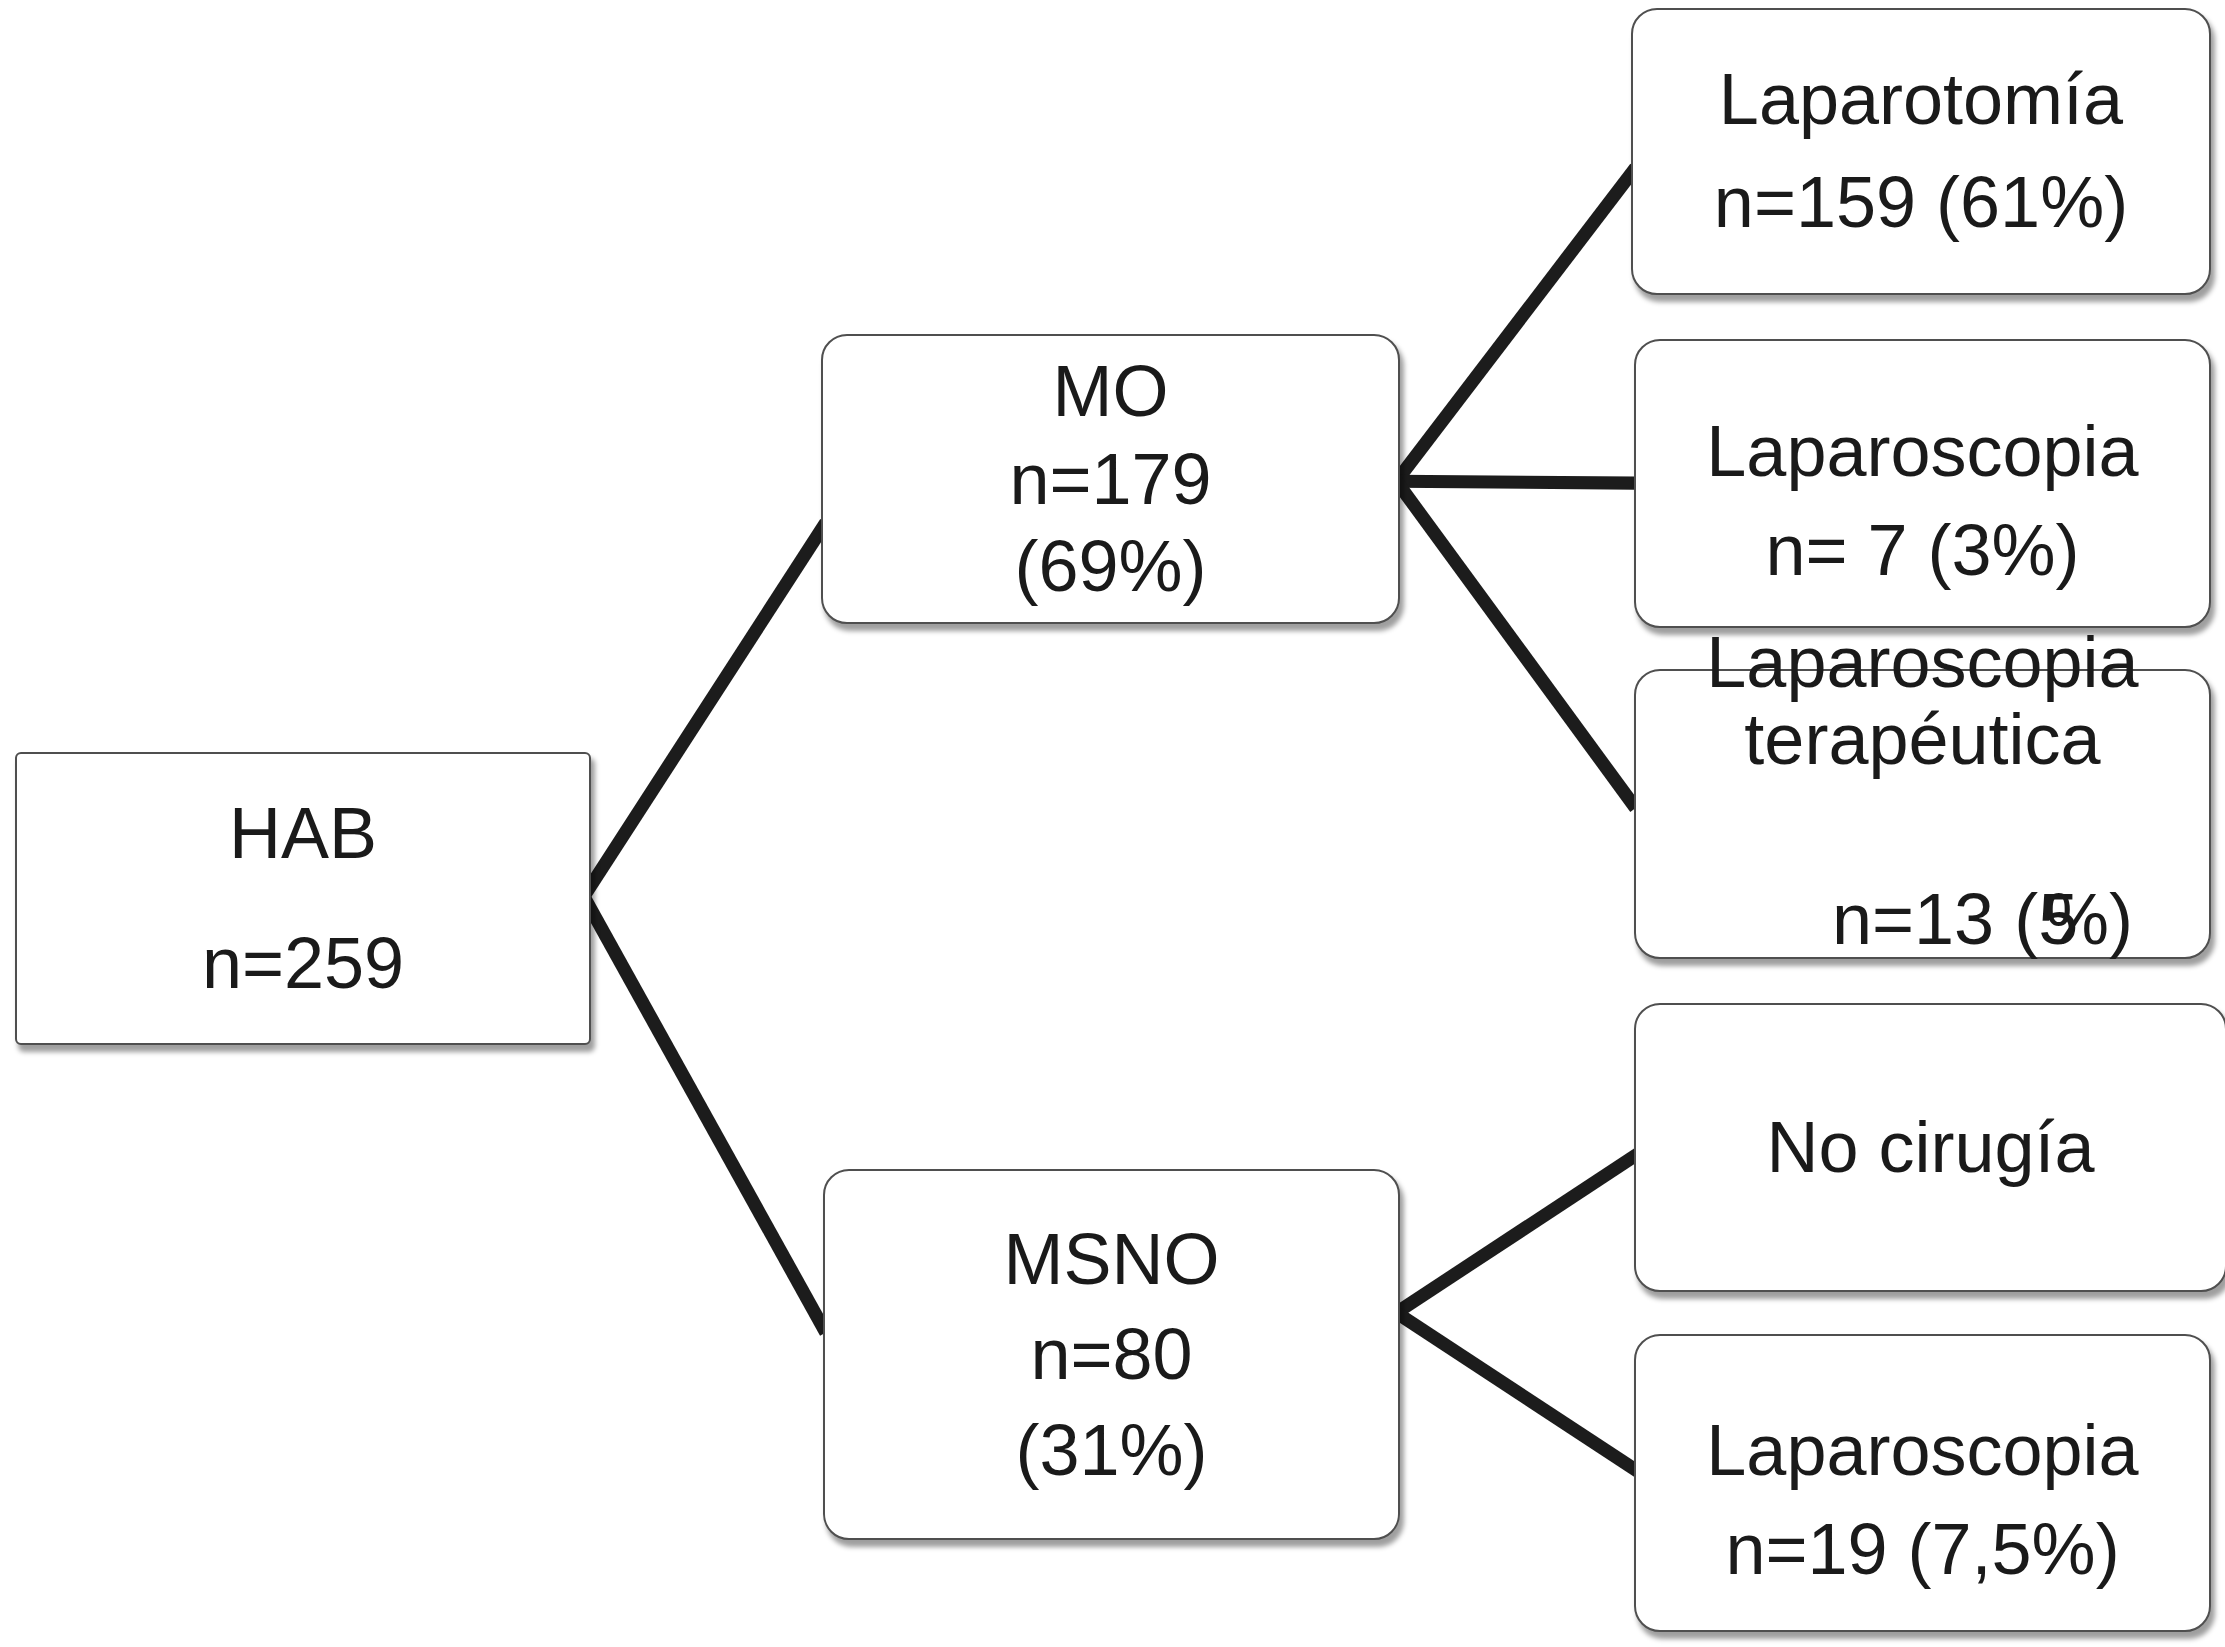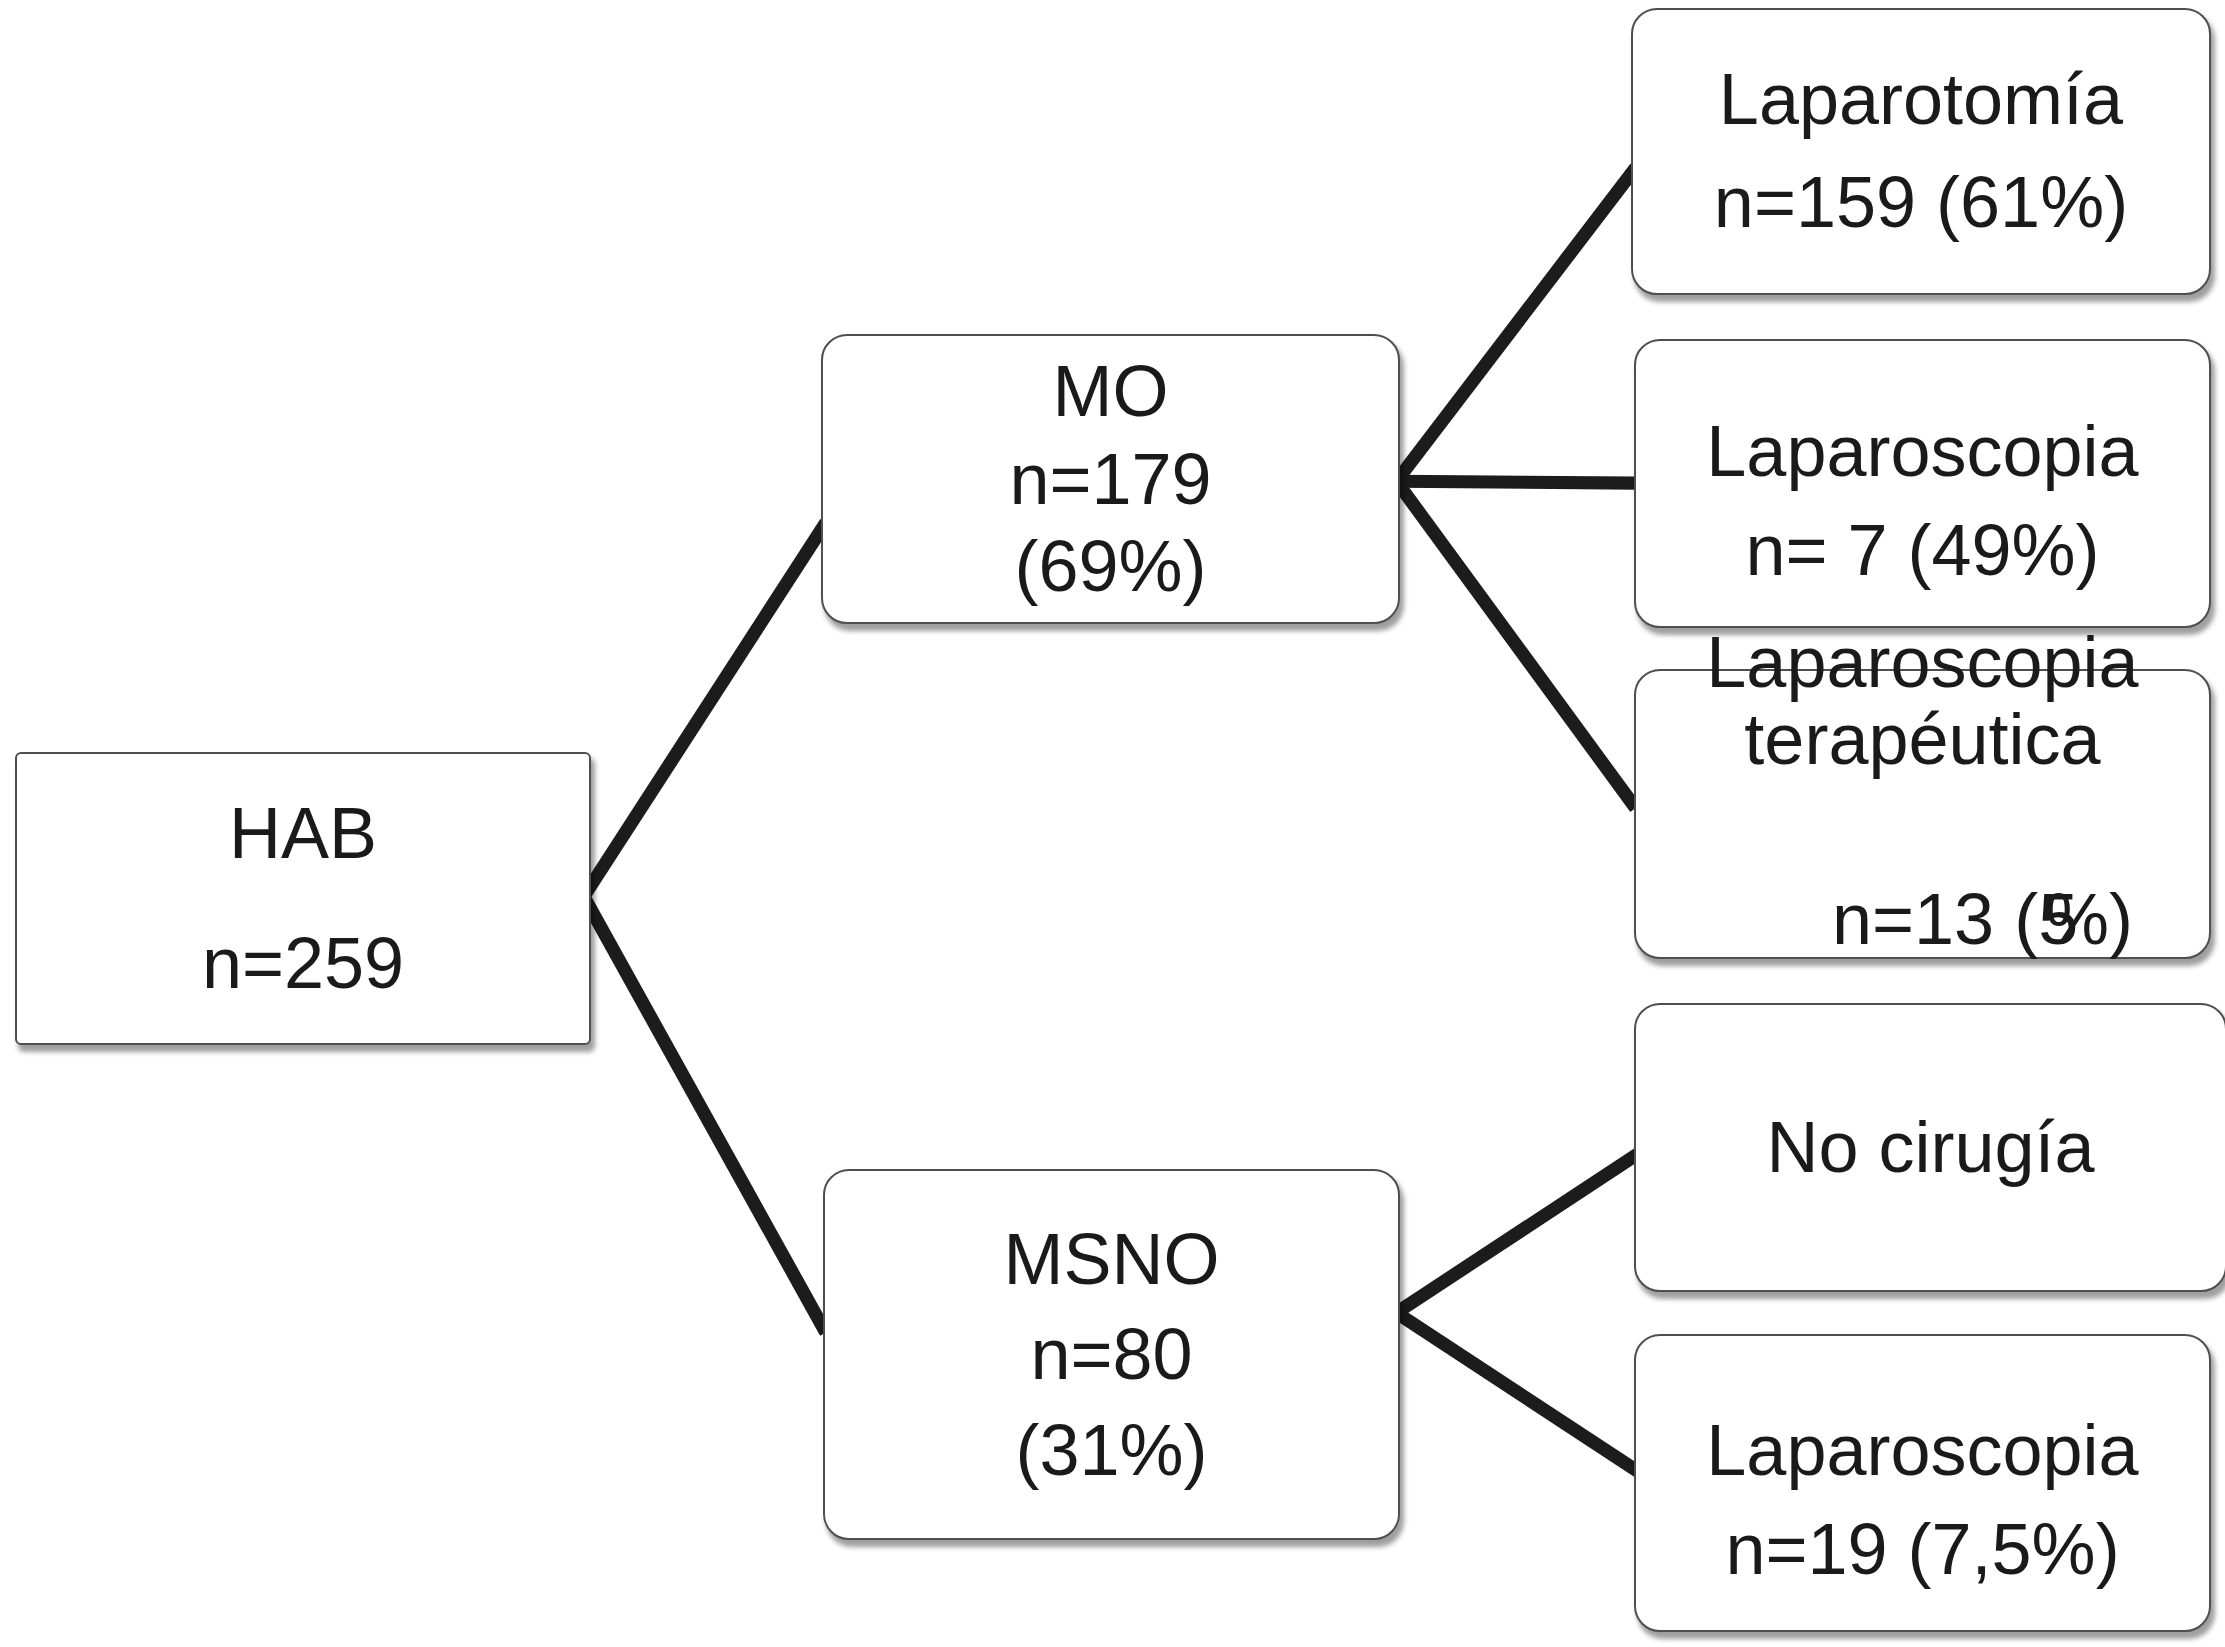--- a/index.html
+++ b/index.html
@@ -92,21 +92,21 @@
 
   <div class="node" id="node-laparotomia">
     <div class="txt">Laparotomía</div>
     <div class="txt">n=159 (61%)</div>
   </div>
 
   <div class="node" id="node-convertida">
     <div class="name-wrap">
       <div>Laparoscopia</div>
     </div>
-    <div class="txt">n= 7 (49%)</div>
+    <div class="txt">n= 7 (3%)</div>
   </div>
 
   <div class="node" id="node-terapeutica">
     <div class="name-wrap">
       <div>Laparoscopia</div>
       <div>terapéutica</div>
     </div>
     <div class="txt">
       <span>n=13 (</span><span>5</span><span class="overlap-pct">%)</span>
     </div>

